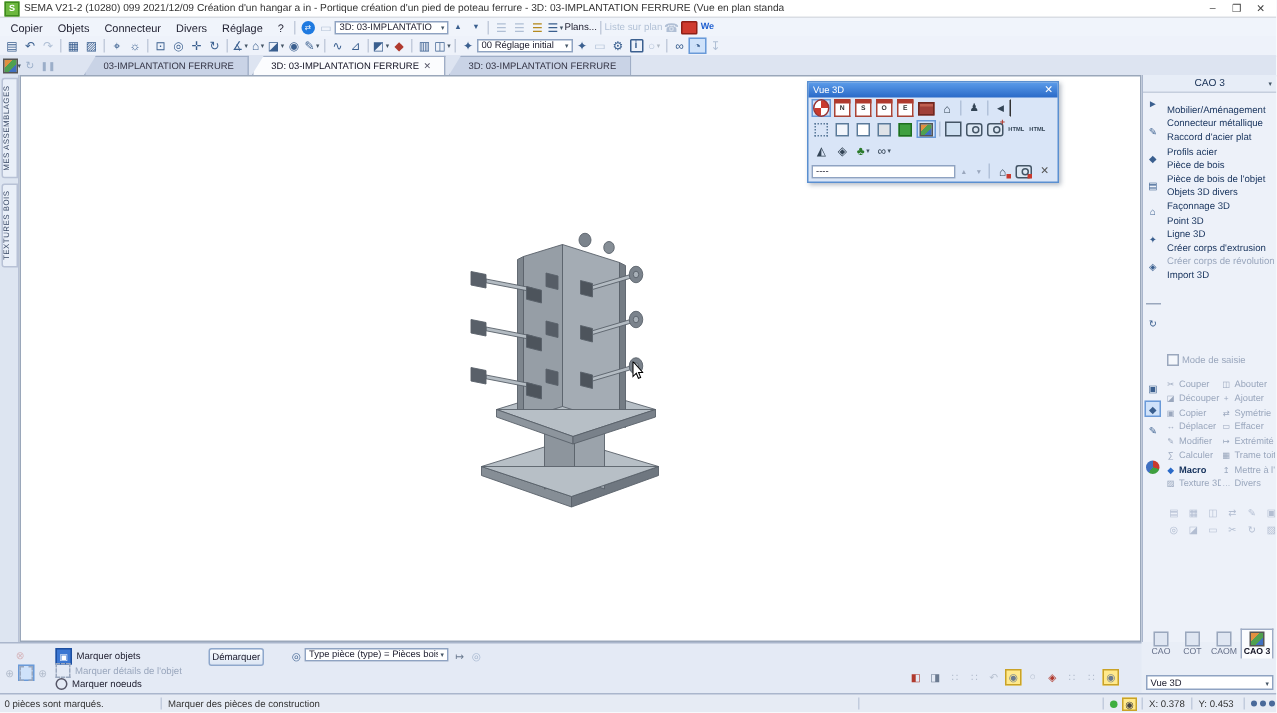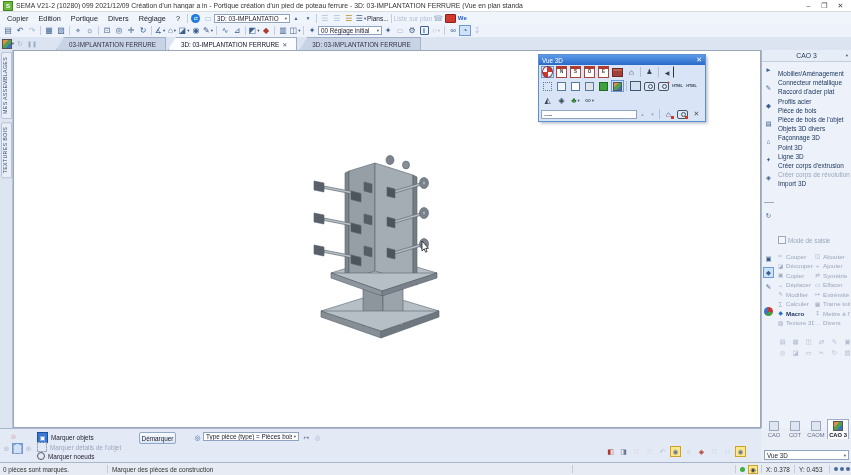--- a/index.html
+++ b/index.html
@@ -185,22 +185,22 @@
     <span class="title-text">SEMA V21-2 (10280) 099 2021/12/09 Création d'un hangar a in - Portique création d'un pied de poteau ferrure - 3D: 03-IMPLANTATION FERRURE (Vue en plan standa</span>
     <span class="win-controls">
       <span class="win-btn wb-min"></span>
       <span class="win-btn wb-max"></span>
       <span class="win-btn wb-close"></span>
     </span>
   </div>
 
   <div class="menurow">
     <span class="menu-item">Copier</span>
-    <span class="menu-item">Edition</span>
-    <span class="menu-item">Portique</span>
+    <span class="menu-item">Objets</span>
+    <span class="menu-item">Connecteur</span>
     <span class="menu-item">Divers</span>
     <span class="menu-item">Réglage</span>
     <span class="menu-item">?</span>
     <span class="tsep"></span>
     <span class="ti">
         <span class="tv-ico"></span>
       </span>
     <span class="ti dis g-box"></span>
     <span class="combo" style="width:76px">
       <span>3D: 03-IMPLANTATIO</span>

